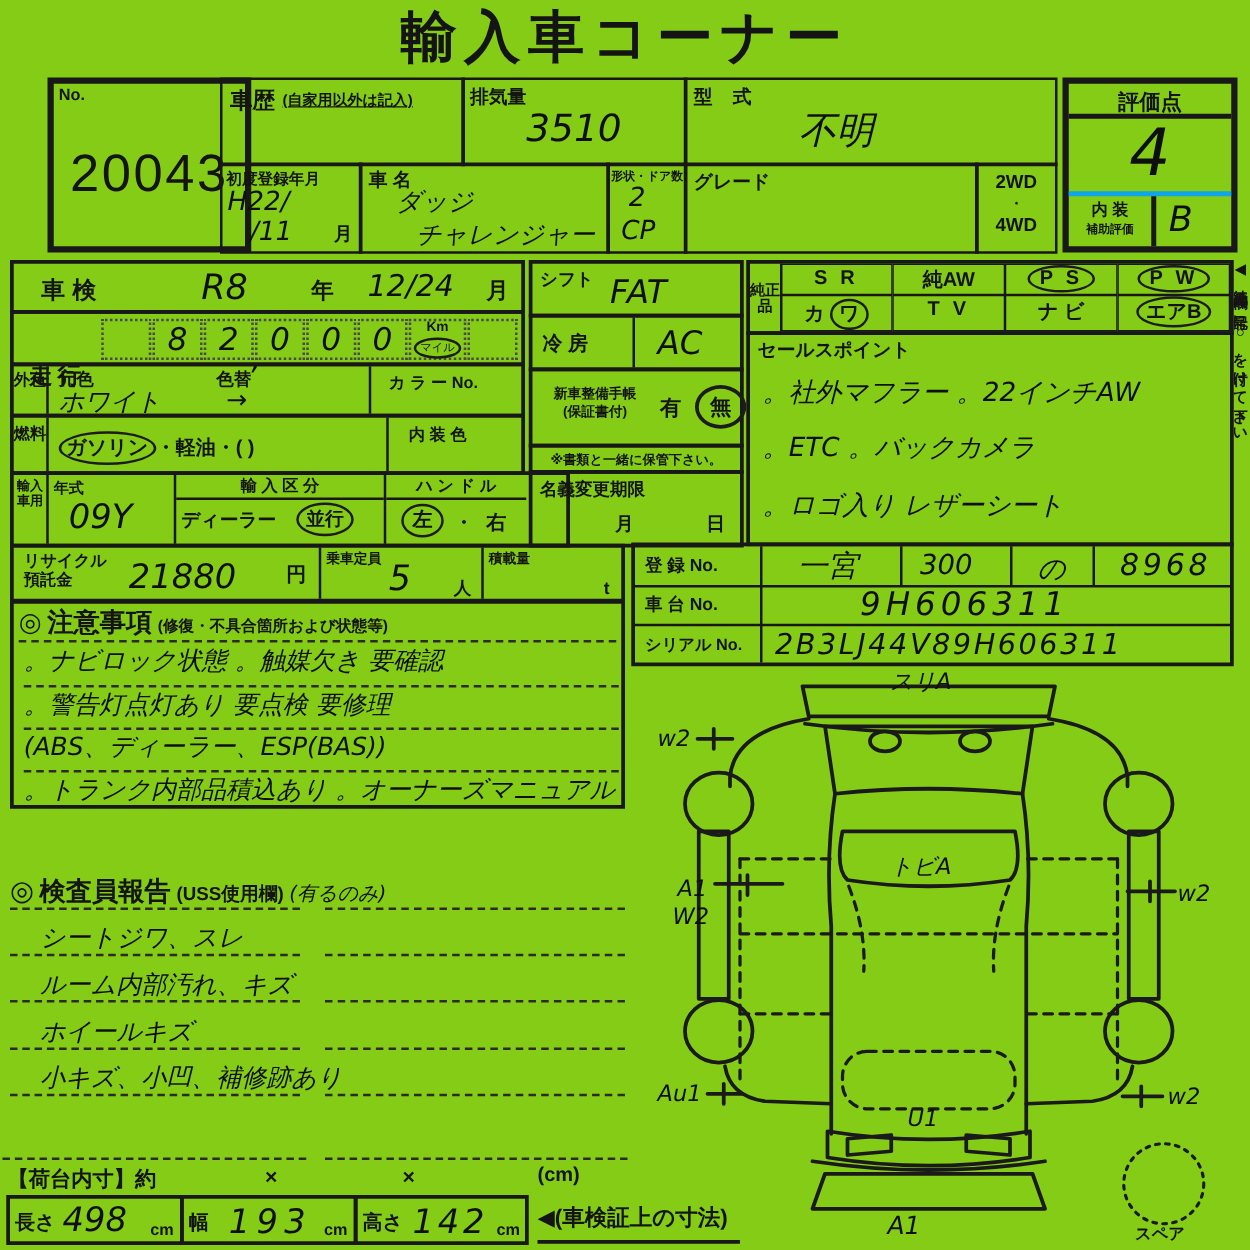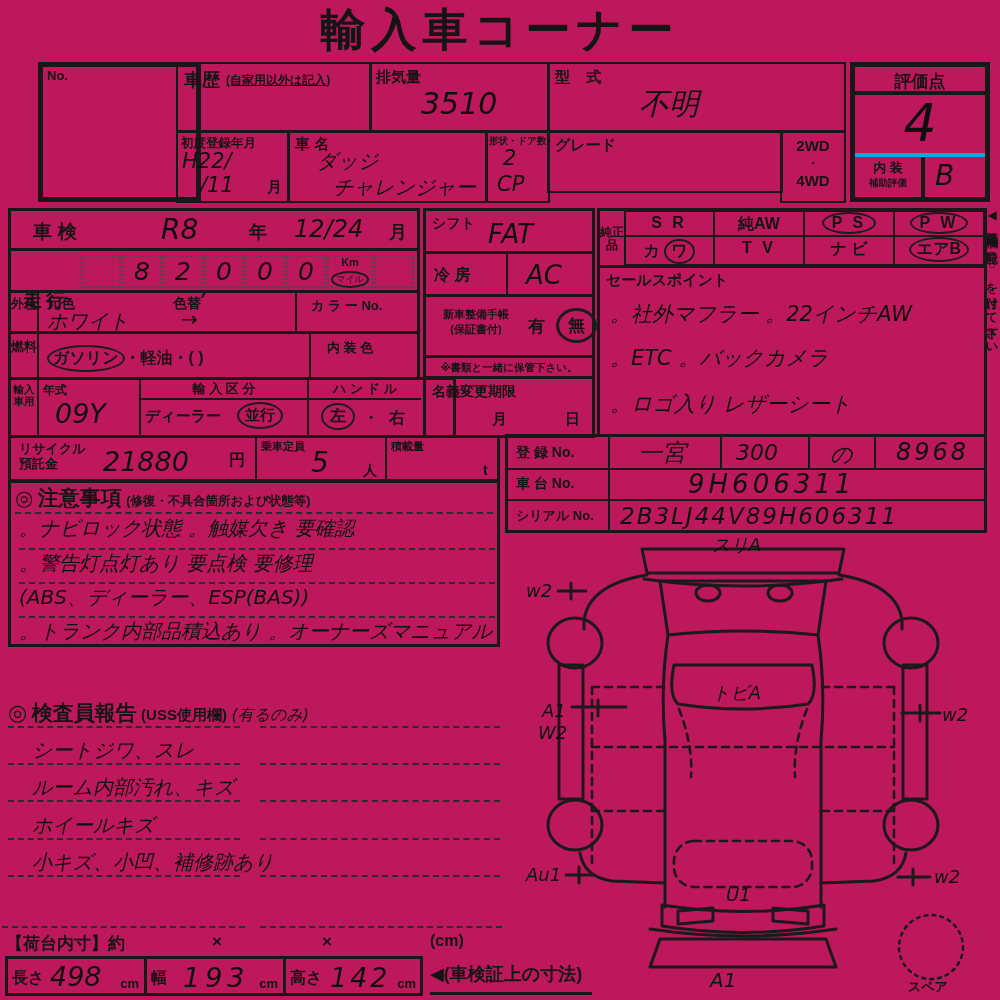--- a/index.html
+++ b/index.html
@@ -1,16 +1,16 @@
 <!DOCTYPE html>
 <html><head>
 <meta charset="utf-8">
 <style>
   html,body{margin:0;padding:0;background:#e9e9e9;}
-  #sheet{position:relative;width:1000px;height:1000px;margin:0 auto;background:#be185d;
+  #sheet{position:relative;width:1000px;height:1000px;margin:0 auto;background:#84cc16;
          font-family:"Liberation Sans","DejaVu Sans",sans-serif;color:#141414;overflow:hidden;}
   .abs{position:absolute;}
   .box{position:absolute;border:3px solid #181818;box-sizing:border-box;background:transparent;}
   .cell{position:absolute;border:2.5px solid #181818;box-sizing:border-box;}
   .thick{border-width:5px;}
   .lbl{font-weight:bold;}
   .hw{font-family:"DejaVu Sans",sans-serif;font-style:italic;font-weight:500;color:#0f0f0f;white-space:nowrap;}
   .circ{display:inline-block;border:2.5px solid #1c1c1c;border-radius:50%;padding:0 6px;}
   .vlabel{font-weight:bold;word-break:break-all;line-height:1.12;text-align:center;}
   .dashseg{position:absolute;border-bottom:2.5px dashed #2b2b2b;height:0;}
@@ -23,20 +23,21 @@
 </style>
 </head>
 <body>
 
 <div id="sheet">
 
   <div class="abs lbl" style="left:0;right:0;top:2;text-align:center;font-size:45px;letter-spacing:6px;">輸入車コーナー</div>
 
   <div class="box thick" style="left:10px;top:62px;width:163px;height:140px;margin-left:28px;">
     <span class="abs lbl" style="left:4px;top:1px;font-size:13px;">No.</span>
+    <div class="abs" style="left:0;right:0;top:48px;text-align:center;font-size:42px;letter-spacing:2px;">20043</div>
   </div>
 
   <div class="cell" style="left:176px;top:62px;width:196px;height:71px;">
     <span class="abs lbl" style="left:6px;top:4px;font-size:18px;">車歴</span>
     <span class="abs lbl" style="left:48px;top:8px;font-size:12px;text-decoration:underline;">(自家用以外は記入)</span>
   </div>
   <div class="cell" style="left:369px;top:62px;width:181px;height:71px;">
     <span class="abs lbl" style="left:5px;top:4px;font-size:15px;">排気量</span>
     <span class="abs hw" style="left:50px;top:22px;font-size:30px;">3510</span>
   </div>
@@ -53,21 +54,21 @@
   <div class="cell" style="left:287px;top:130px;width:201px;height:73px;">
     <span class="abs lbl" style="left:6px;top:3px;font-size:15px;">車 名</span>
     <span class="abs hw" style="left:28px;top:16px;font-size:20px;">ダッジ</span>
     <span class="abs hw" style="left:44px;top:42px;font-size:20px;">チャレンジャー</span>
   </div>
   <div class="cell" style="left:485px;top:130px;width:65px;height:73px;">
     <span class="abs lbl" style="left:2px;top:3px;font-size:9.5px;">形状・ドア数</span>
     <span class="abs hw" style="left:16px;top:14px;font-size:21px;">2</span>
     <span class="abs hw" style="left:10px;top:40px;font-size:21px;">CP</span>
   </div>
-  <div class="cell" style="left:547px;top:130px;width:236px;height:63px;">
+  <div class="cell" style="left:547px;top:130px;width:236px;height:73px;">
     <span class="abs lbl" style="left:6px;top:4px;font-size:15px;">グレード</span>
   </div>
   <div class="cell" style="left:780px;top:130px;width:66px;height:73px;">
     <div style="text-align:center;font-weight:bold;font-size:15px;line-height:1.35;padding-top:4px;">
       <div>2WD</div>
       <div style="font-size:11px;">・</div>
       <div>4WD</div>
     </div>
   </div>
 

